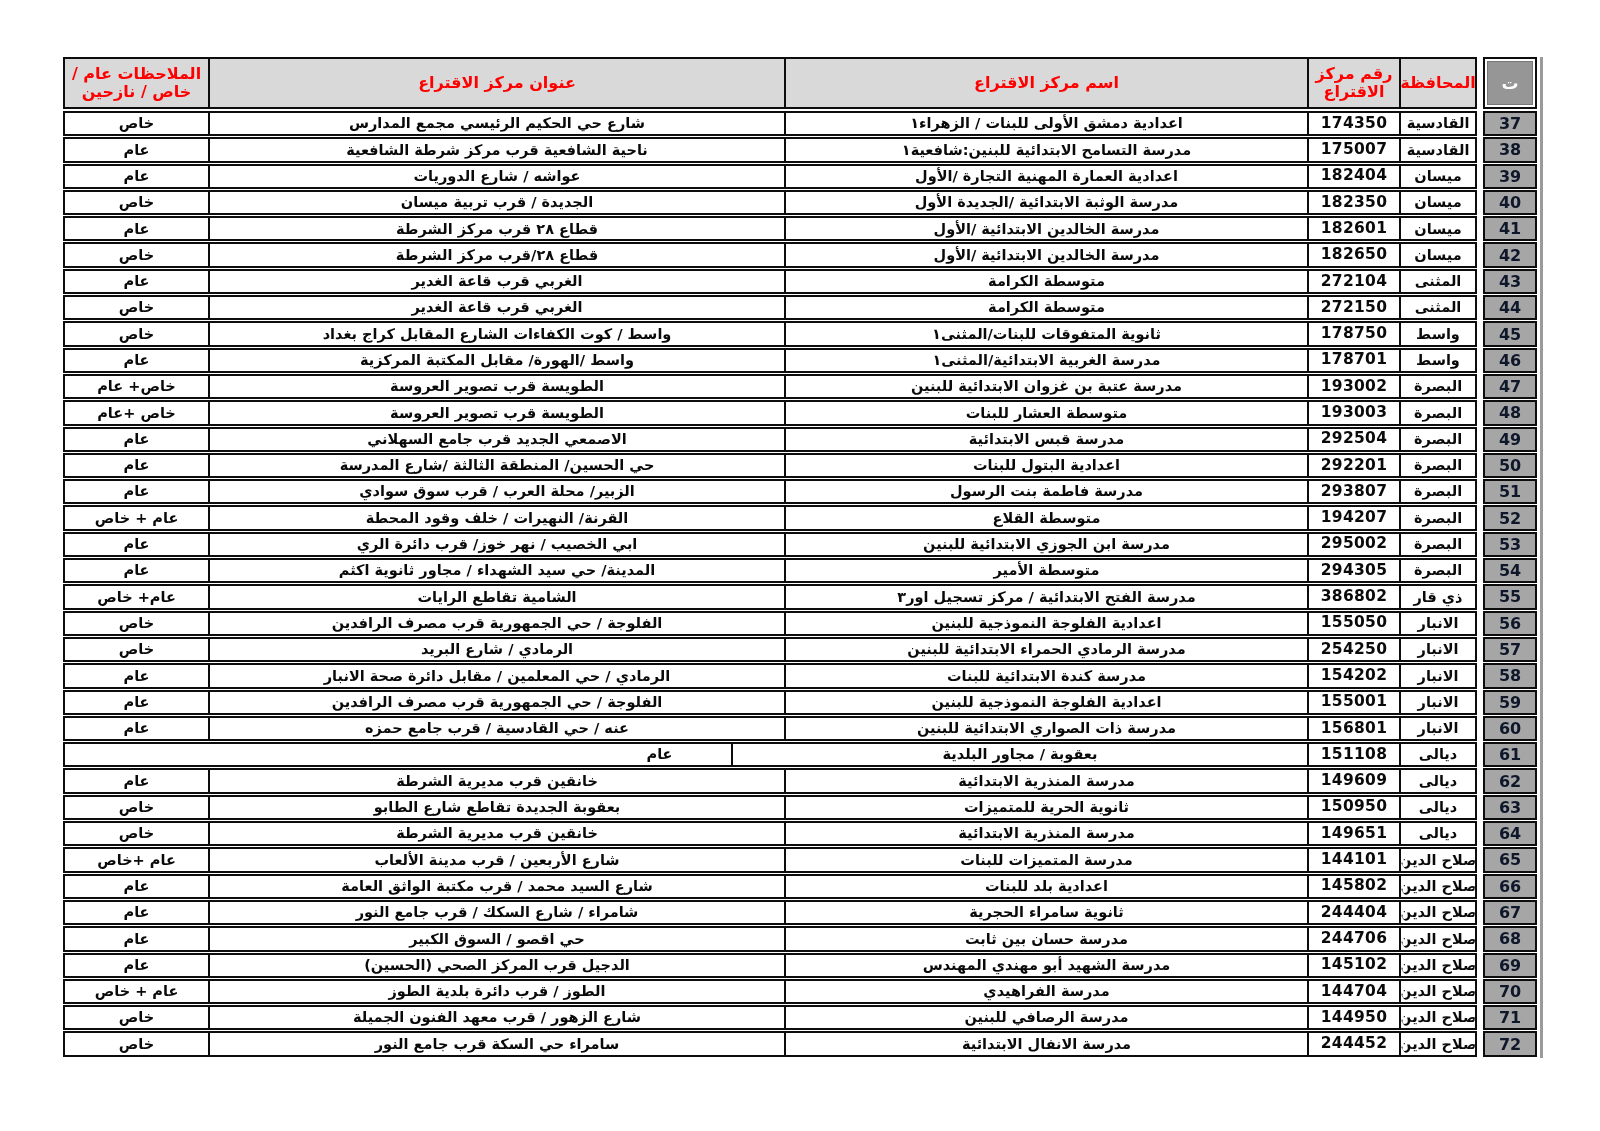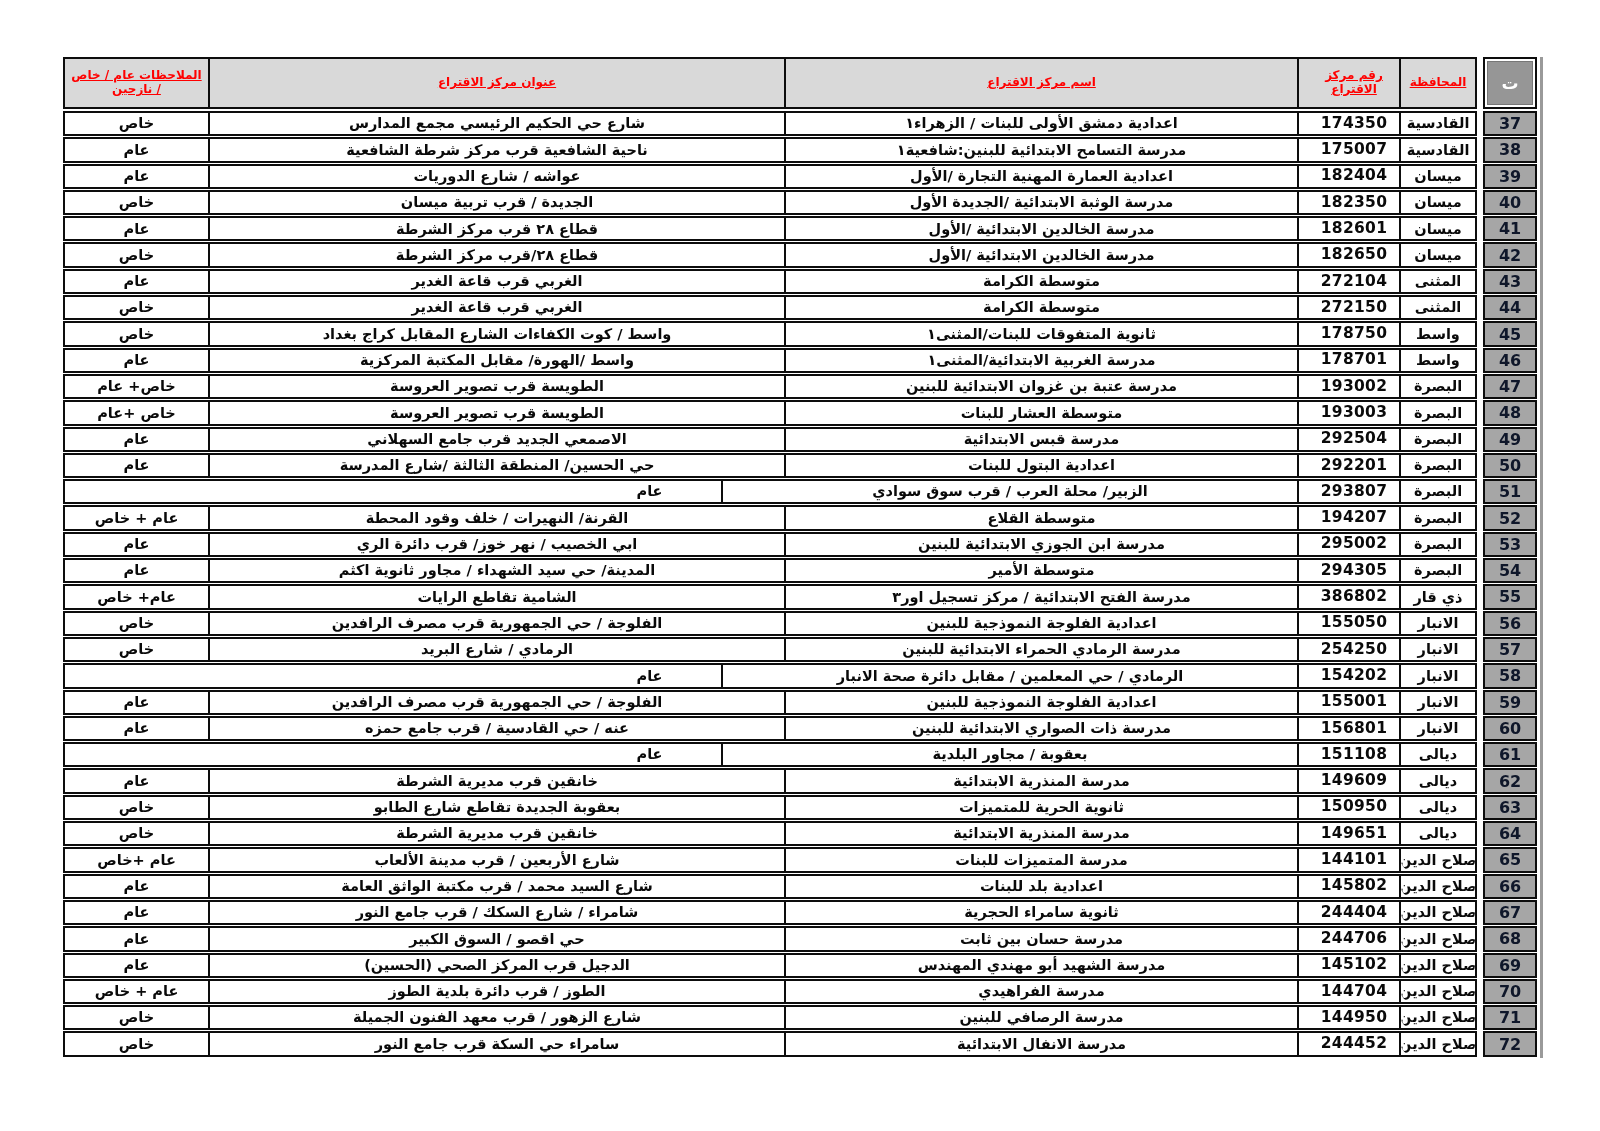--- a/index.html
+++ b/index.html
@@ -72,27 +72,26 @@
     font-size:14.5px;
     line-height:1.15;
     padding:0 4px;
     border-inline-start:2px solid var(--border,#0d0d0d);
     overflow:hidden;
     white-space:nowrap;
     color:#0a0a0a;
   }
   .cell:first-child{ border-inline-start:none; }
   .header .cell{
-    font-size:12px;
+    font-size:16px;
     white-space:normal;
     color:var(--header_text,#ff0000);
-    text-decoration:underline;
   }
   .c-gov  { flex:0 0 74px;border-radius:17px; }
-  .c-num  { flex:0 0 92px; font-size:15.5px; letter-spacing:.3px;margin-left:10px; }
+  .c-num  { flex:0 0 92px; font-size:15.5px; letter-spacing:.3px; }
   .header .c-num{ letter-spacing:0; }
   .c-name { flex:1 1 auto;text-align:center; }
   .c-addr { flex:0 0 576px; }
   .c-notes{ flex:0 0 145px; }
 </style>
 </head>
 <body>
 
 <div class="page">
   <div class="sheet">
@@ -247,20 +246,21 @@
           <div class="cell c-name">اعدادية البتول للبنات</div>
           <div class="cell c-addr">حي الحسين/ المنطقة الثالثة /شارع المدرسة</div>
           <div class="cell c-notes">عام</div>
         </div>
       </div>
         <div class="trow">
         <div class="serial-cell">51</div>
         <div class="main-box">
           <div class="cell c-gov">البصرة</div>
           <div class="cell c-num">293807</div>
+          <div class="cell c-name">مدرسة فاطمة بنت الرسول</div>
           <div class="cell c-addr">الزبير/ محلة العرب / قرب سوق سوادي</div>
           <div class="cell c-notes">عام</div>
         </div>
       </div>
         <div class="trow">
         <div class="serial-cell">52</div>
         <div class="main-box">
           <div class="cell c-gov">البصرة</div>
           <div class="cell c-num">194207</div>
           <div class="cell c-name">متوسطة القلاع</div>
@@ -316,20 +316,21 @@
           <div class="cell c-name">مدرسة الرمادي الحمراء الابتدائية  للبنين</div>
           <div class="cell c-addr">الرمادي / شارع البريد</div>
           <div class="cell c-notes">خاص</div>
         </div>
       </div>
         <div class="trow">
         <div class="serial-cell">58</div>
         <div class="main-box">
           <div class="cell c-gov">الانبار</div>
           <div class="cell c-num">154202</div>
+          <div class="cell c-name">مدرسة كندة الابتدائية للبنات</div>
           <div class="cell c-addr">الرمادي / حي المعلمين / مقابل دائرة صحة الانبار</div>
           <div class="cell c-notes">عام</div>
         </div>
       </div>
         <div class="trow">
         <div class="serial-cell">59</div>
         <div class="main-box">
           <div class="cell c-gov">الانبار</div>
           <div class="cell c-num">155001</div>
           <div class="cell c-name">اعدادية الفلوجة النموذجية للبنين</div>

